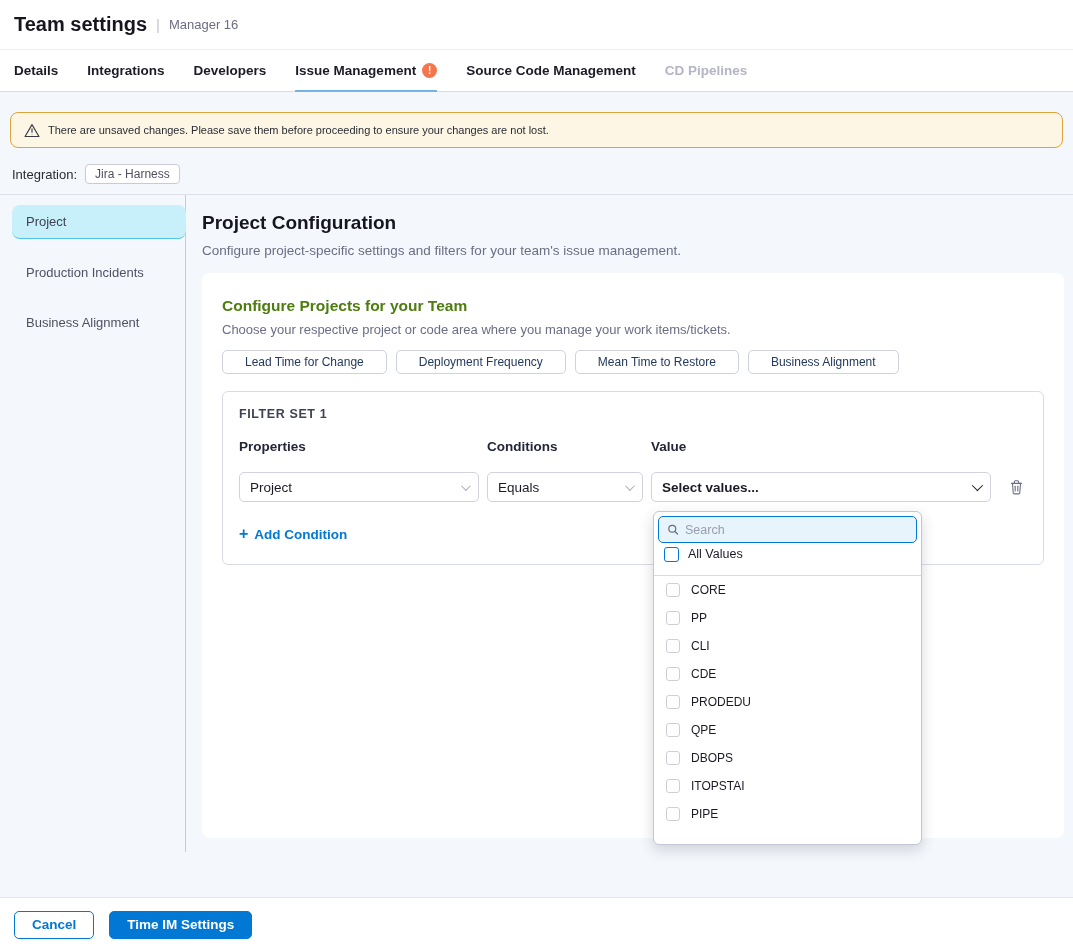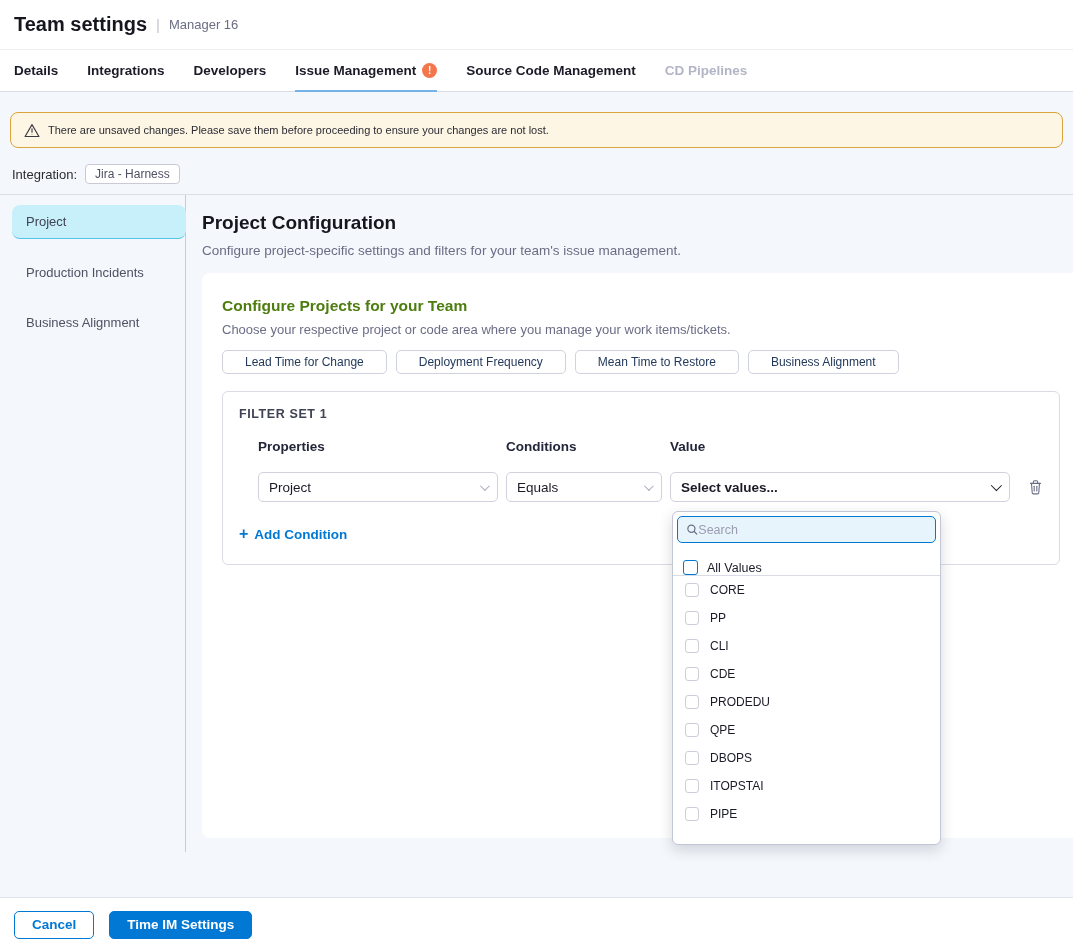--- a/index.html
+++ b/index.html
@@ -48,36 +48,36 @@
   .card h3 { font-size:15.5px; font-weight:700; color:#4d7c0f; }
   .card .card-sub { font-size:13px; color:#6b6d85; margin-top:7px; }
 
   .chips { display:flex; gap:9px; margin-top:13px; }
   .chip { border:1px solid #d0d2de; border-radius:5px; padding:4px 22px; font-size:12px; color:#233a5c; background:#fff; }
 
   .filter-box { margin-top:17px; border:1px solid #d9dbe6; border-radius:6px; padding:15px 16px 21px 16px; }
   .filter-title { font-size:12.5px; font-weight:700; color:#3f4254; letter-spacing:.6px; }
   .filter-grid { display:flex; gap:8px; margin-top:18px; }
   .fcol-label { font-size:13.5px; font-weight:700; color:#23263a; }
-  .col-prop { width:240px;margin-left:19px; } .col-cond { width:156px; } .col-val { width:340px; position:relative; }
+  .col-prop { width:240px; } .col-cond { width:156px; } .col-val { width:340px; position:relative; }
   .selects { display:flex; gap:8px; margin-top:18px; align-items:center; }
   .select { height:30px; border:1px solid #d0d2de; border-radius:5px; background:#fff; display:flex; align-items:center; justify-content:space-between; padding:0 10px; font-size:13.5px; color:#1b1b28; cursor:pointer; }
   .select .chev { width:7px; height:7px; border-right:1.6px solid #a8aabc; border-bottom:1.6px solid #a8aabc; transform:rotate(45deg) translateY(-2px); }
   .select.value-select { font-weight:600; }
   .select.value-select .chev { width:8px; height:8px; border-color:#1b1b28; }
   .trash-btn { margin-left:10px; background:none; border:none; cursor:pointer; padding:0; display:flex; }
   .add-condition { margin-top:23px; display:flex; align-items:center; gap:6px; color:#0278d5; font-size:13.5px; font-weight:700; cursor:pointer; width:max-content; }
   .add-condition .plus { font-size:16px; font-weight:700; }
 
   
   .dd-panel { position:absolute; top:39px; left:2px; width:269px; height:334px; background:#fff; border:1px solid #c3c6d4; border-radius:6px; box-shadow:0 5px 14px rgba(40,41,61,.18); z-index:10; overflow:hidden; }
-  .dd-search { margin:4px; height:27px; background:#e8f4fc; border:1.5px solid #0278d5; border-radius:5px; display:flex; align-items:center; padding:0 8px; }
+  .dd-search { margin:4px; height:27px; background:#e8f4fc; border:1.5px solid #0278d5; border-radius:5px; display:flex; align-items:center; gap:6px; padding:0 8px; }
   .dd-search input { border:none; outline:none; background:transparent; font-size:12.5px; color:#1b1b28; width:100%; font-family:inherit; }
   .dd-search input::placeholder { color:#9a9cb0; }
-  .dd-allvalues { height:28px; display:flex; align-items:flex-end; gap:9px; padding:0 10px; margin-top:4px; cursor:pointer; }
+  .dd-allvalues { height:28px; display:flex; align-items:flex-start; gap:9px; padding:0 10px; margin-top:4px; cursor:pointer; }
   .cb { width:15px; height:15px; border:1.6px solid #0278d5; border-radius:3px; background:#fff; flex:0 0 auto; }
   .cb.gray { width:14px; height:14px; border:1px solid #cdced9; border-radius:3px; }
   .dd-allvalues span { font-size:12.5px; color:#1b1b28; }
   .dd-div { height:1px; background:#d9dbe6; }
   .dd-opt { height:28px; display:flex; align-items:center; gap:11px; padding:0 12px; cursor:pointer; }
   .dd-opt span { font-size:12px; color:#1b1b28; }
 
   
   .footer { height:54px; background:#fff; border-top:1px solid #e2e4ed; display:flex; align-items:center; gap:15px; padding-left:14px; }
   .btn { height:28px; border-radius:5px; font-size:13.5px; font-weight:700; padding:0 17px; cursor:pointer; font-family:inherit; }

